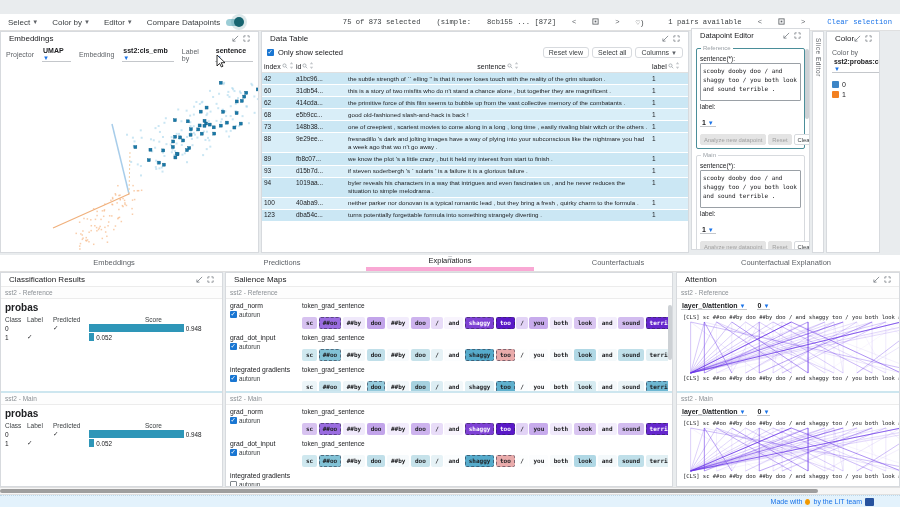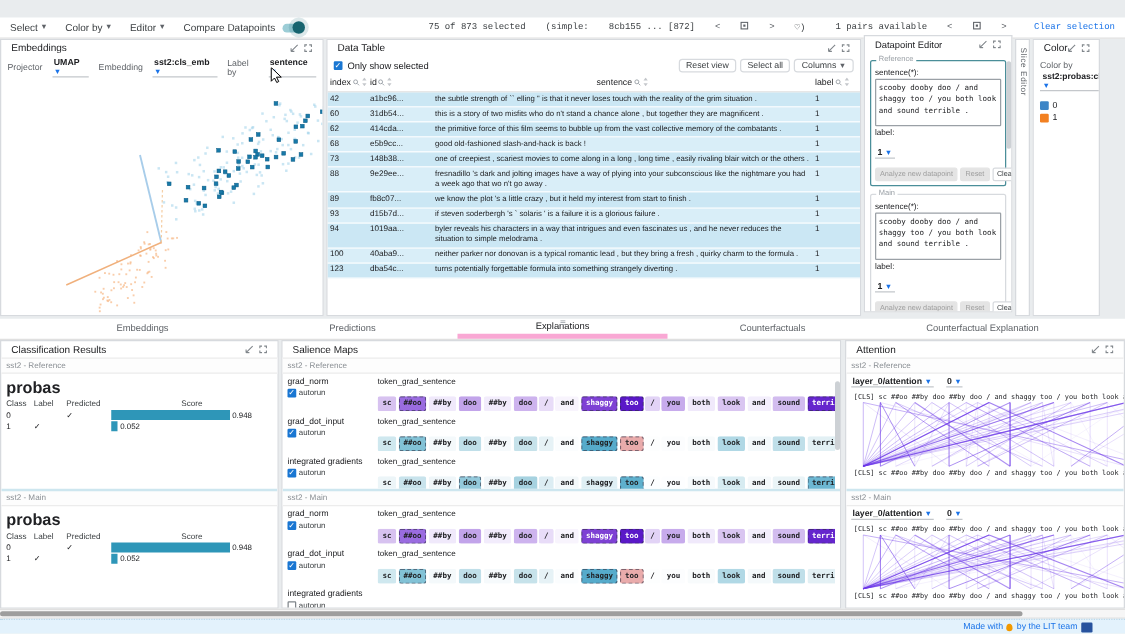--- a/index.html
+++ b/index.html
@@ -85,21 +85,21 @@
   .legend-sw{width:7px;height:7px;border-radius:1px;}
   
   #tabsrow{position:absolute;left:0;top:255px;width:900px;height:17px;background:#fff;
            border-bottom:1px solid #e0e0e0;display:flex;align-items:flex-end;padding:0 30px;box-sizing:border-box;}
   .tab{flex:1;text-align:center;font-size:7.5px;color:#5f6368;padding:3px 0 2px 0;cursor:pointer;
        border-bottom:2px solid transparent;}
   .tab.active{color:#202124;font-weight:normal;border-bottom:4px solid #f9a8d4;}
   #splitter-handle{position:absolute;left:448px;top:-1px;color:#9aa0a6;font-size:8px;cursor:row-resize;}
   
   .cls-content{height:92px;padding:2px 4px;box-sizing:border-box;overflow:hidden;}
-  .probas-label{font-size:13px;font-weight:bold;margin:1px 0 3px 0;}
+  .probas-label{font-size:10px;font-weight:bold;margin:1px 0 3px 0;}
   .cls-hrow,.cls-row{display:flex;align-items:center;font-size:6.5px;margin:1px 0;}
   .cls-hrow{color:#3c4043;}
   .cls-c0{width:22px;} .cls-c1{width:26px;} .cls-c2{width:36px;}
   .cls-score{flex:1;text-align:center;}
   .cls-barwrap{flex:1;display:flex;align-items:center;}
   .cls-bar{height:8px;display:inline-block;}
   .cls-bar.dotted{background-image:repeating-linear-gradient(90deg,rgba(255,255,255,.45) 0 1.5px,transparent 1.5px 7px);}
   .cls-val{font-size:6.3px;margin-left:2px;}
   
   .sal-content{padding:3px 4px;box-sizing:border-box;overflow:hidden;}

